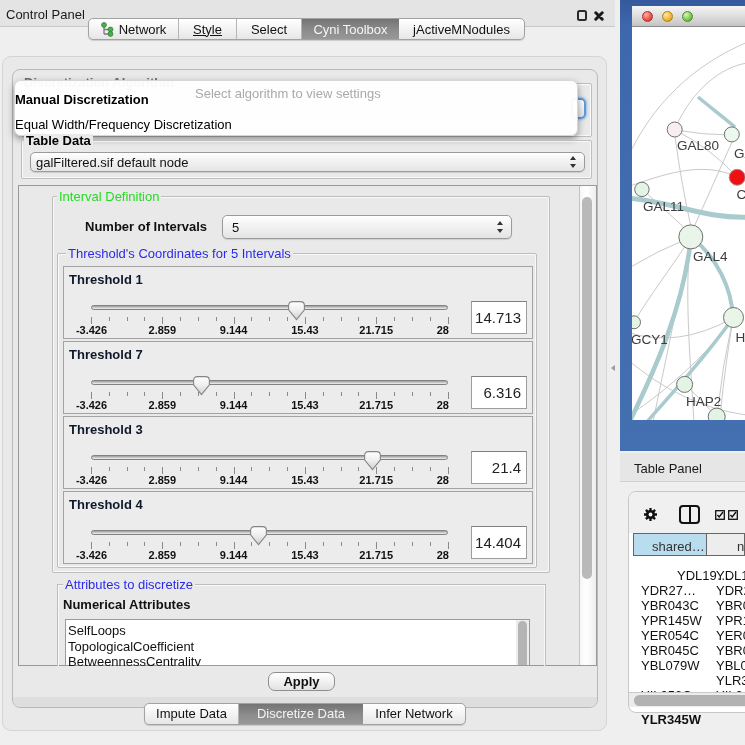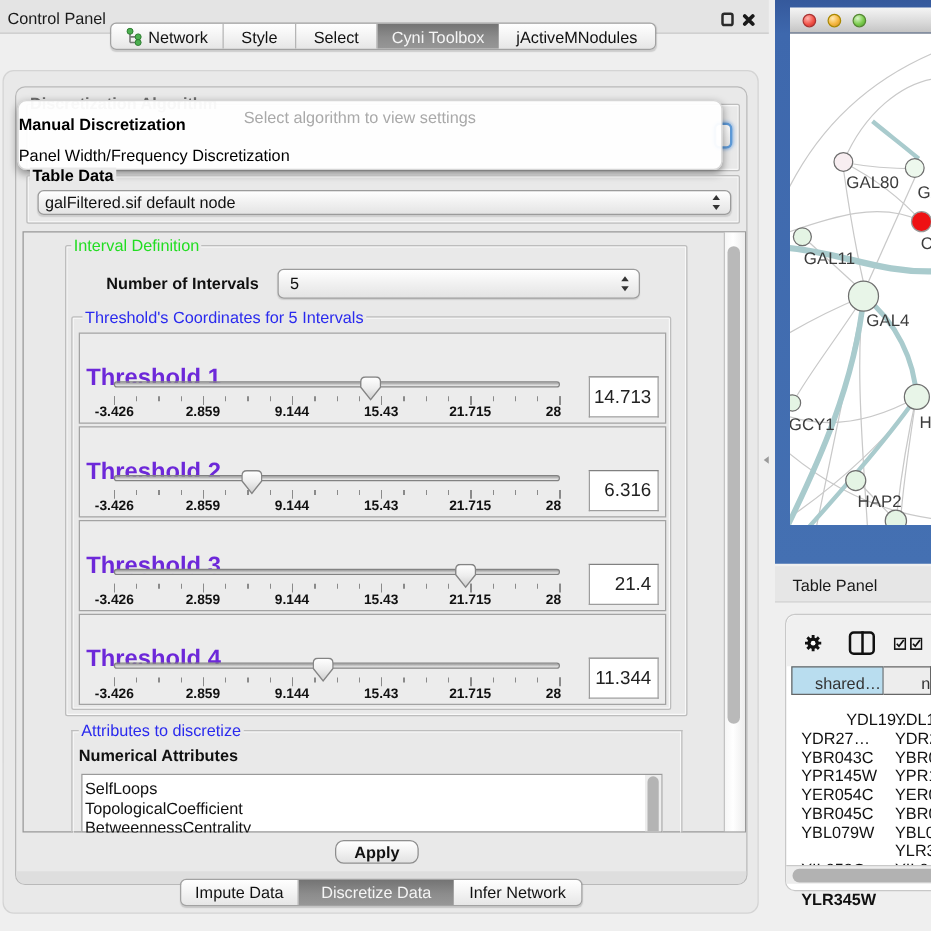--- a/index.html
+++ b/index.html
@@ -12,21 +12,21 @@
   background:linear-gradient(#ffffff,#f2f2f2 45%,#e4e4e4); box-shadow:0 1px 1px rgba(0,0,0,0.12); }
 .combo .txt { position:absolute; left:9px; top:50%; transform:translateY(-50%); font-size:13px; color:#111; }
 .spin { position:absolute; right:7px; top:50%; transform:translateY(-50%); width:7px; height:12px; }
 .spin:before, .spin:after { content:""; position:absolute; left:0; border-left:3.5px solid transparent; border-right:3.5px solid transparent; }
 .spin:before { top:0; border-bottom:4.5px solid #333; }
 .spin:after { bottom:0; border-top:4.5px solid #333; }
 .panel-bevel { border:1px solid #a3a3a3; background:#ececec; }
 .bold { font-weight:bold; }
 .t13 { font-size:13px; color:#111; }
 .thp { width:470px; height:73px; }
-.tht { position:absolute; left:5px; top:5px; font-size:19px; font-weight:bold; color:#6d28d9;margin-top:20px; }
+.tht { position:absolute; left:5px; top:5px; font-size:13px; font-weight:bold; color:#0f172a; }
 .thp .track { position:absolute; left:27px; top:38px; width:357px; height:5px; border:1px solid #828282; border-radius:3px; background:linear-gradient(#9a9a9a,#cccccc 55%,#f0f0f0); }
 .thp .minor { position:absolute; left:27px; top:49.5px; width:358px; height:4.5px; background:repeating-linear-gradient(90deg,#8a8a8a 0,#8a8a8a 1px,transparent 1px,transparent 17.83px); }
 .thp .major { position:absolute; left:27px; top:49.5px; width:358px; height:7px; background:repeating-linear-gradient(90deg,#8a8a8a 0,#8a8a8a 1px,transparent 1px,transparent 71.32px); }
 .thp .thumb { position:absolute; top:34px; }
 .thp .labs span { position:absolute; top:57px; font-size:11px; font-weight:bold; color:#111; transform:translateX(-50%); }
 .thp .vbox { position:absolute; left:407px; top:34px; width:56px; height:33px; background:#fff; border:1px solid #9d9d9d; border-top-color:#808080; font-size:15px; color:#222; text-align:right; padding-right:5px; line-height:31px; }
 </style>
 </head>
 <body>
 
@@ -45,35 +45,35 @@
 <div class="abs" style="left:13px;top:697px;width:584px;height:10px;background:#dedede;border-radius:0 0 7px 7px;"></div>
 
 <div class="abs" style="left:88px;top:18px;width:437px;height:22px;border:1px solid #a2a2a2;border-radius:5px;background:linear-gradient(#ffffff,#f2f2f2 55%,#e6e6e6);box-shadow:0 1px 1px rgba(0,0,0,0.15);overflow:hidden;display:flex;">
   <div style="width:90px;height:100%;border-right:1px solid #b5b5b5;display:flex;align-items:center;justify-content:center;font-size:13px;color:#111;">
     <svg width="13" height="15" viewBox="0 0 13 15" style="margin-right:5px;">
       <path d="M3 3 L3 12 M3 7.5 L9 7.5 M3 12 L9 12" stroke="#7a7a7a" stroke-width="1.3" fill="none"></path>
       <circle cx="3" cy="3" r="2.4" fill="#4caf50" stroke="#2e7d32" stroke-width="0.8"></circle>
       <circle cx="9.5" cy="7.5" r="2.4" fill="#4caf50" stroke="#2e7d32" stroke-width="0.8"></circle>
       <circle cx="9.5" cy="12" r="2.4" fill="#4caf50" stroke="#2e7d32" stroke-width="0.8"></circle>
     </svg>Network</div>
-  <div style="width:58px;height:100%;border-right:1px solid #b5b5b5;display:flex;align-items:center;justify-content:center;font-size:13px;color:#111;">Style</div>
+  <div style="width:58px;height:100%;border-right:1px solid #b5b5b5;display:flex;align-items:center;justify-content:center;font-size:13px;color:#111;text-decoration:underline;">Style</div>
   <div style="width:65px;height:100%;border-right:1px solid #b5b5b5;display:flex;align-items:center;justify-content:center;font-size:13px;color:#111;">Select</div>
   <div style="width:97px;height:100%;display:flex;align-items:center;justify-content:center;font-size:13px;color:#f5f5f5;background:linear-gradient(#747474,#8c8c8c 55%,#979797);">Cyni Toolbox</div>
   <div style="flex:1;height:100%;display:flex;align-items:center;justify-content:center;font-size:13px;color:#111;">jActiveMNodules</div>
 </div>
 
 <div class="abs etched" style="left:21px;top:83px;width:571px;height:54px;"></div>
 
 <div class="abs" style="left:571px;top:98px;width:15px;height:21px;border-radius:5px;background:linear-gradient(#fff,#e6e6e6);border:2px solid #5e9ad8;box-shadow:0 0 2.5px 1px rgba(90,150,220,0.55);"></div>
 
 <div class="abs t13 bold" style="left:24px;top:75px;color:#6e6e6e;">Discretization Algorithm</div>
 <div class="abs" style="left:14px;top:80px;width:564px;height:56px;background:rgba(255,255,255,0.95);border:1px solid #d6d6d6;border-radius:7px;box-shadow:0 3px 7px rgba(0,0,0,0.4);"></div>
 <div class="abs t13" style="left:195px;top:86px;color:#a9a9a9;">Select algorithm to view settings</div>
 <div class="abs t13 bold" style="left:15px;top:92px;color:#000000;">Manual Discretization</div>
-<div class="abs t13" style="left:15px;top:117px;color:#000;">Panel Width/Frequency Discretization</div>
+<div class="abs t13" style="left:15px;top:117px;color:#000;">Equal Width/Frequency Discretization</div>
 
 <div class="abs etched" style="left:21px;top:140px;width:571px;height:39px;"></div>
 <div class="gtitle bold" style="left:24px;top:134px;">Table Data</div>
 <div class="combo" style="left:30px;top:152px;width:555px;height:20px;">
   <span class="txt" style="left:5px;">galFiltered.sif default node</span>
     <span class="spin"></span>
 </div>
 
 <div class="abs" style="left:18px;top:185px;width:579px;height:481px;border:1px solid #989898;background:#e9e9e9;overflow:hidden;"></div>
 
@@ -113,21 +113,21 @@
       <span style="left:27.5px;">-3.426</span>
       <span style="left:98.3px;">2.859</span>
       <span style="left:169.6px;">9.144</span>
       <span style="left:240.9px;">15.43</span>
       <span style="left:312.2px;">21.715</span>
       <span style="left:378.8px;">28</span>
     </div>
   <div class="vbox">14.713</div>
 </div>
 <div class="abs panel-bevel thp" style="left:63px;top:341px;">
-  <div class="tht">Threshold 2</div>
+  <div class="tht">Threshold 7</div>
   <div class="track"></div>
     <div class="minor"></div>
     <div class="major"></div>
   <svg class="thumb" style="left:129px;" width="17" height="19.5" viewBox="0 0 17 19.5">
       <path d="M0.6,4.5 Q0.6,0.6 4.5,0.6 L12.5,0.6 Q16.4,0.6 16.4,4.5 L16.4,8.8 L8.5,18.7 L0.6,8.8 Z" fill="url(#thumbg)" stroke="#848484" stroke-width="1.1"></path>
     </svg>
   <div class="labs">
       <span style="left:27.5px;">-3.426</span>
       <span style="left:98.3px;">2.859</span>
       <span style="left:169.6px;">9.144</span>
@@ -164,21 +164,21 @@
       <path d="M0.6,4.5 Q0.6,0.6 4.5,0.6 L12.5,0.6 Q16.4,0.6 16.4,4.5 L16.4,8.8 L8.5,18.7 L0.6,8.8 Z" fill="url(#thumbg)" stroke="#848484" stroke-width="1.1"></path>
     </svg>
   <div class="labs">
       <span style="left:27.5px;">-3.426</span>
       <span style="left:98.3px;">2.859</span>
       <span style="left:169.6px;">9.144</span>
       <span style="left:240.9px;">15.43</span>
       <span style="left:312.2px;">21.715</span>
       <span style="left:378.8px;">28</span>
     </div>
-  <div class="vbox">11.344</div>
+  <div class="vbox">14.404</div>
 </div>
 
 <div class="abs" style="left:57px;top:584px;width:489px;height:82px;border:1px solid #bdbdbd;border-bottom:none;box-shadow:inset 1px 1px 0 rgba(255,255,255,0.7), inset -1px 0 0 rgba(255,255,255,0.7);"></div>
 <div class="gtitle" style="left:63px;top:578px;color:#2a2aee;text-align:right;">Attributes to discretize</div>
 <div class="abs t13 bold" style="left:63px;top:597px;">Numerical Attributes</div>
 <div class="abs" style="left:65px;top:619px;width:465px;height:47px;border:1px solid #9a9a9a;background:#fff;"></div>
 <div class="abs t13" style="left:68px;top:622.5px;">SelfLoops</div>
 <div class="abs t13" style="left:68px;top:638.7px;">TopologicalCoefficient</div>
 <div class="abs" style="left:68px;top:655px;width:220px;height:11px;overflow:hidden;">
     <div class="t13" style="margin-top:-1px;">BetweennessCentrality</div>

